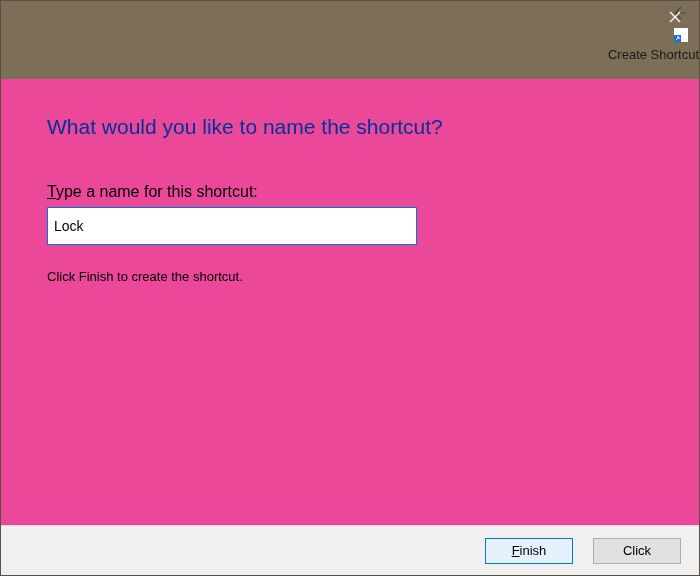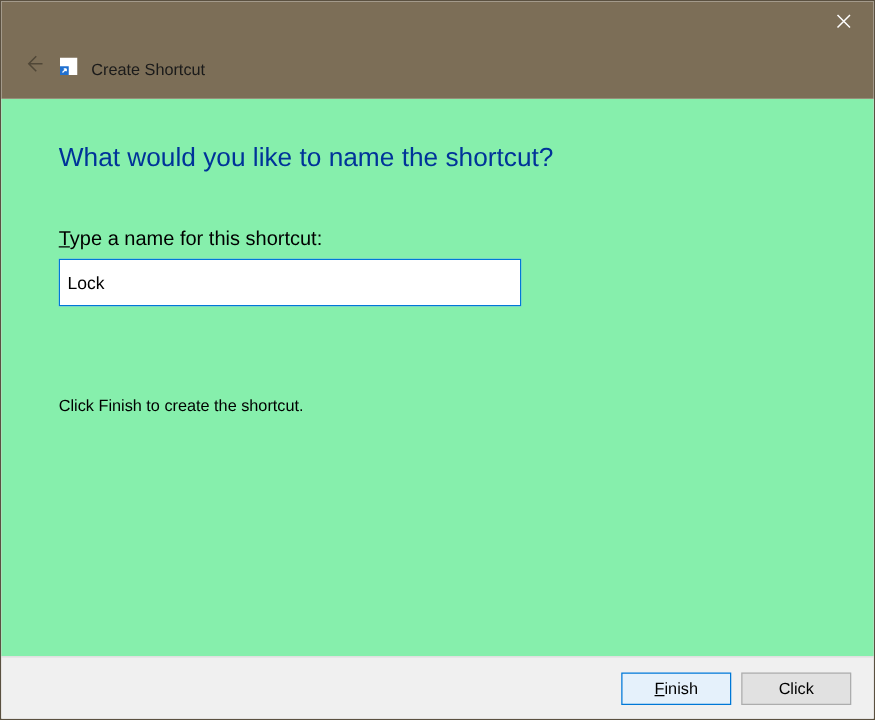--- a/index.html
+++ b/index.html
@@ -16,20 +16,21 @@
       border: 1px solid #5a5040;
     }
     .titlebar {
       height: 78px;
       background: #7c6e57;
       position: relative;
       display: flex;
       align-items: flex-end;
       padding-bottom: 14px;
       padding-left: 14px;
+      flex-direction: column;
     }
     .close-btn {
       position: absolute;
       top: 0;
       right: 0;
       width: 48px;
       height: 32px;
       display: flex;
       align-items: center;
       justify-content: center;
@@ -68,21 +69,21 @@
       height: 14px;
     }
     .title-text {
       color: #1a1a1a;
       font-size: 13px;
       margin-bottom: 2px;
     }
     .content {
       padding: 36px 40px 0 46px;
       height: calc(100% - 78px - 50px);
-      background: #86efac;
+      background: #ec4899;
     }
     .heading {
       color: #003399;
       font-size: 21px;
       font-weight: 400;
       margin-bottom: 44px;
     }
     .field-label {
       font-size: 16px;
       color: #000;
@@ -94,33 +95,33 @@
     .name-input {
       width: 370px;
       height: 27px;
       border: 1px solid #0078d7;
       padding: 18px 6px;
       font-size: 14px;
       font-family: "Segoe UI", Tahoma, sans-serif;
       outline: none;
     }
     .instruction {
-      margin-top: 72px;
+      margin-top: 24px;
       font-size: 13px;
       color: #000;
     }
     .footer {
       height: 50px;
       background: #f0f0f0;
       border-top: 1px solid #dcdcdc;
       display: flex;
       align-items: center;
       justify-content: flex-end;
       padding-right: 18px;
-      gap: 8px;
+      gap: 20px;
     }
     .btn {
       min-width: 88px;
       height: 26px;
       font-size: 13px;
       font-family: "Segoe UI", Tahoma, sans-serif;
       border: 1px solid #adadad;
       background: #e1e1e1;
       cursor: pointer;
       padding: 0 14px;

